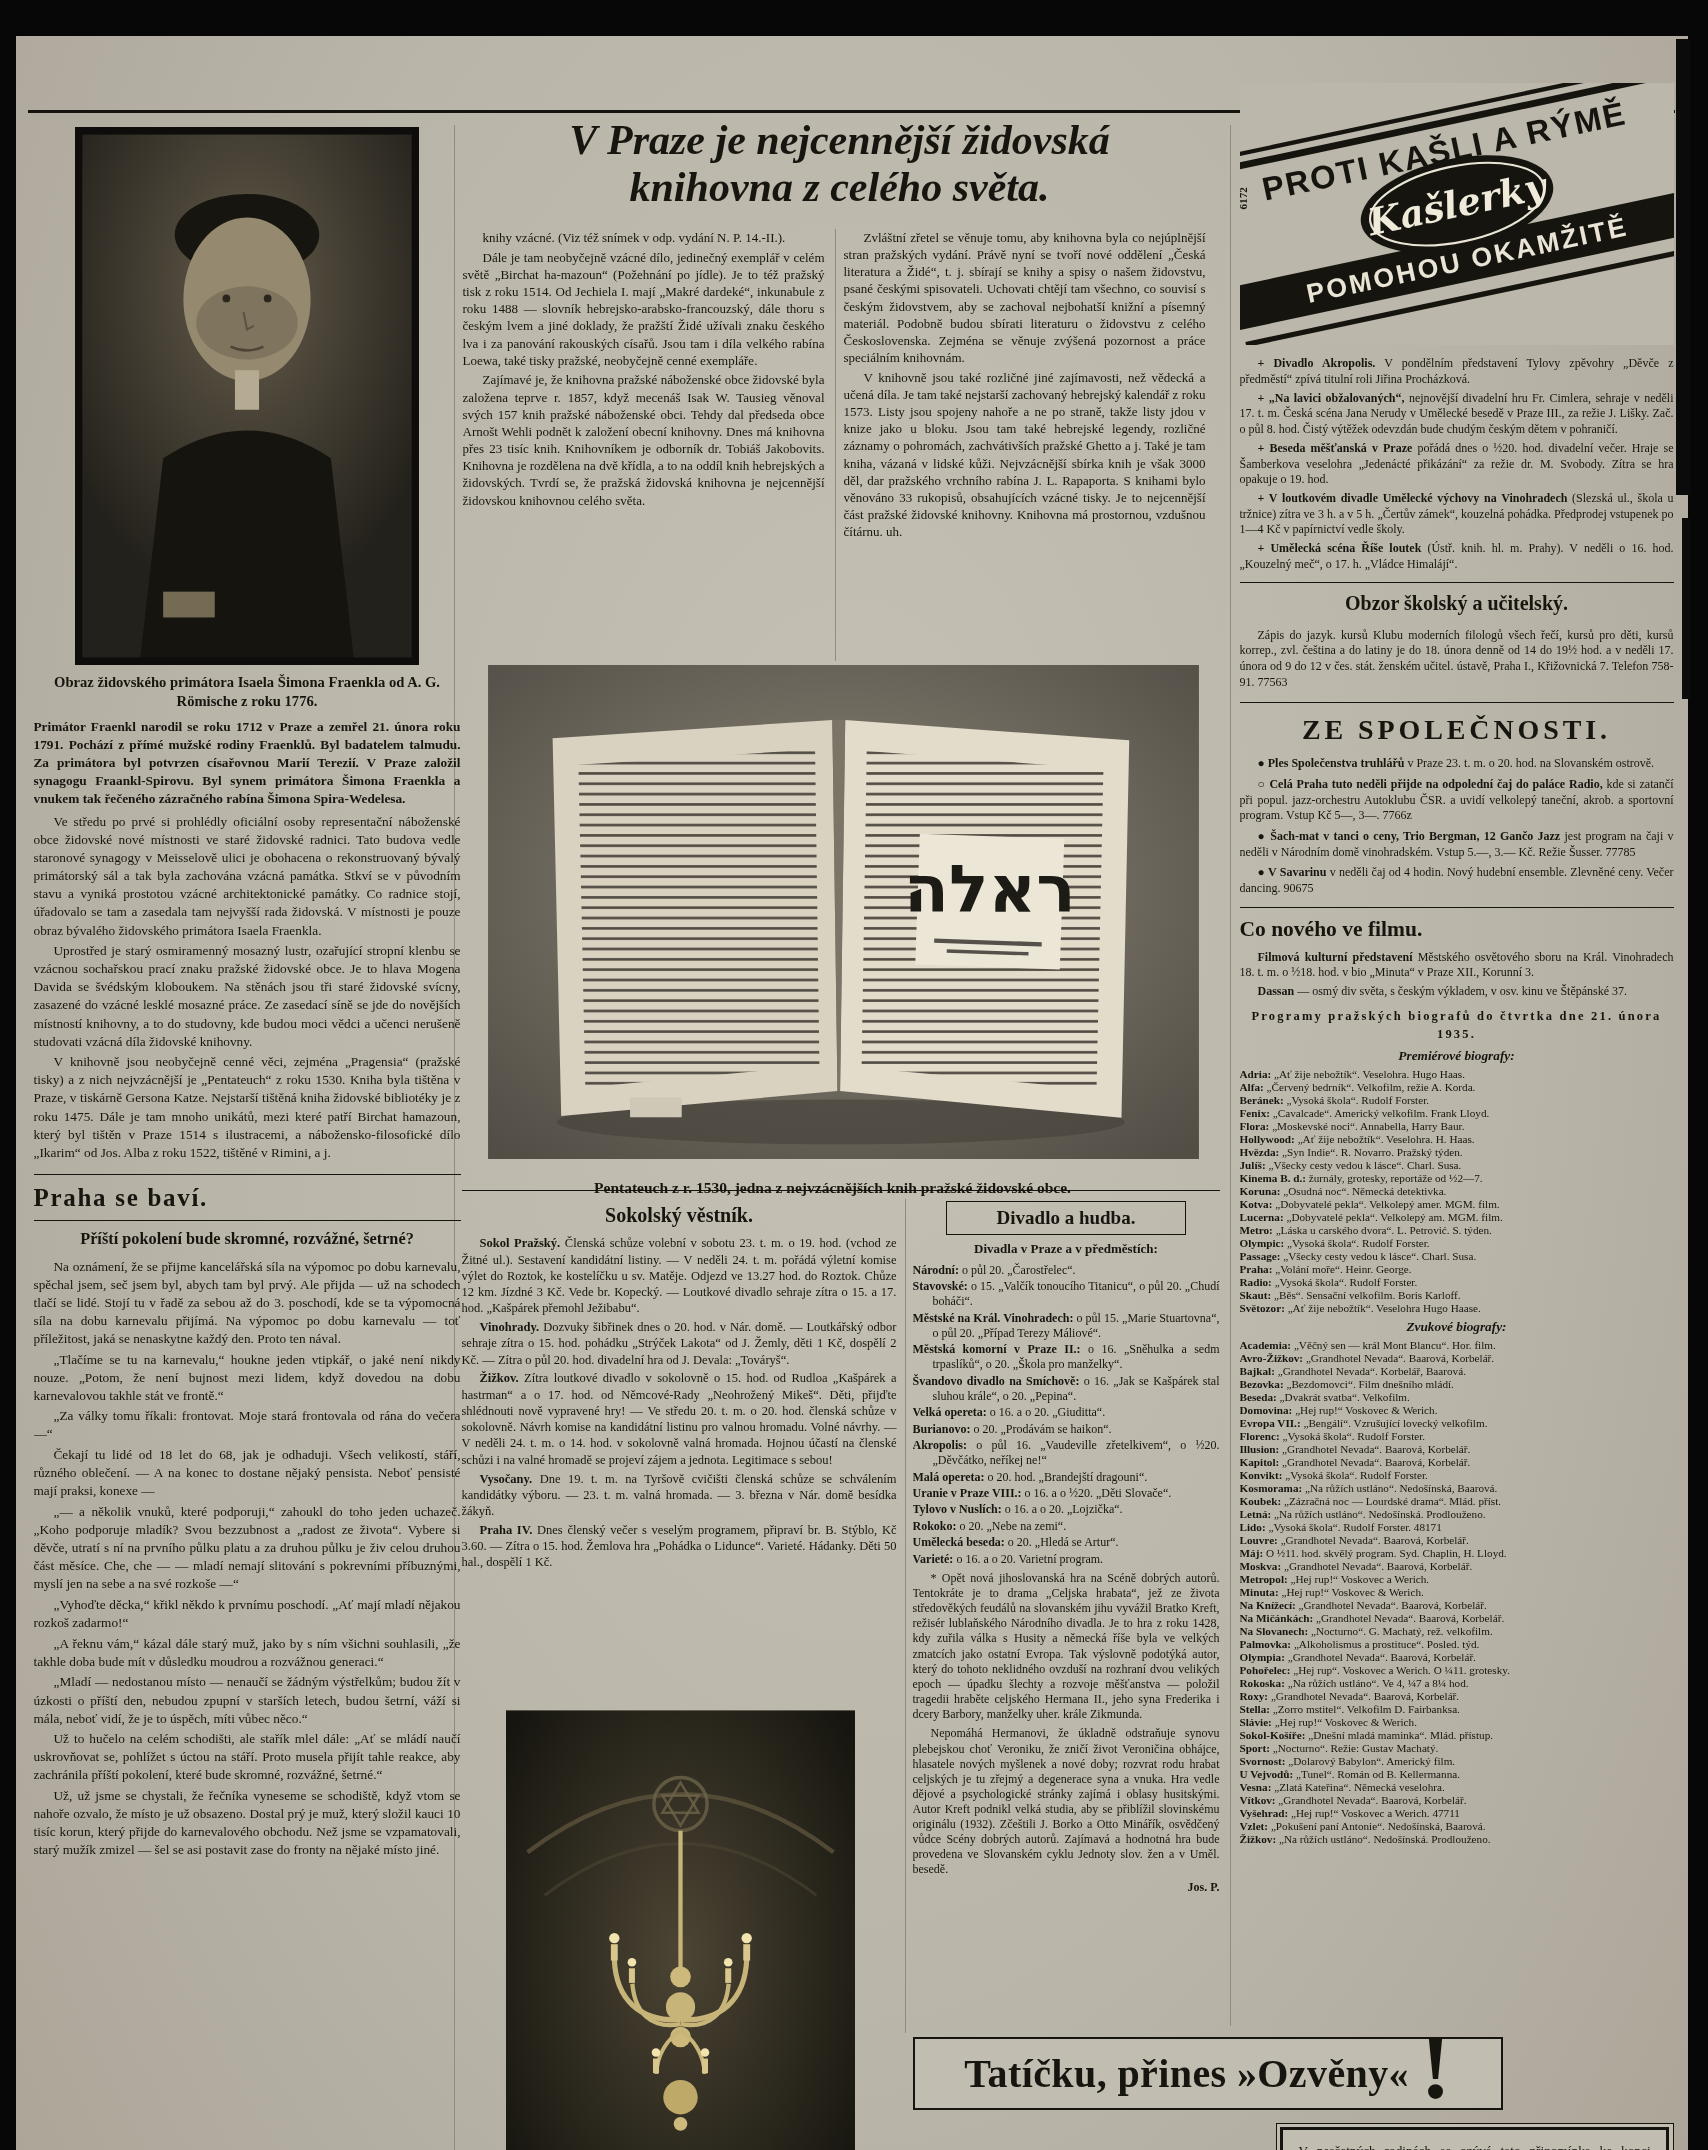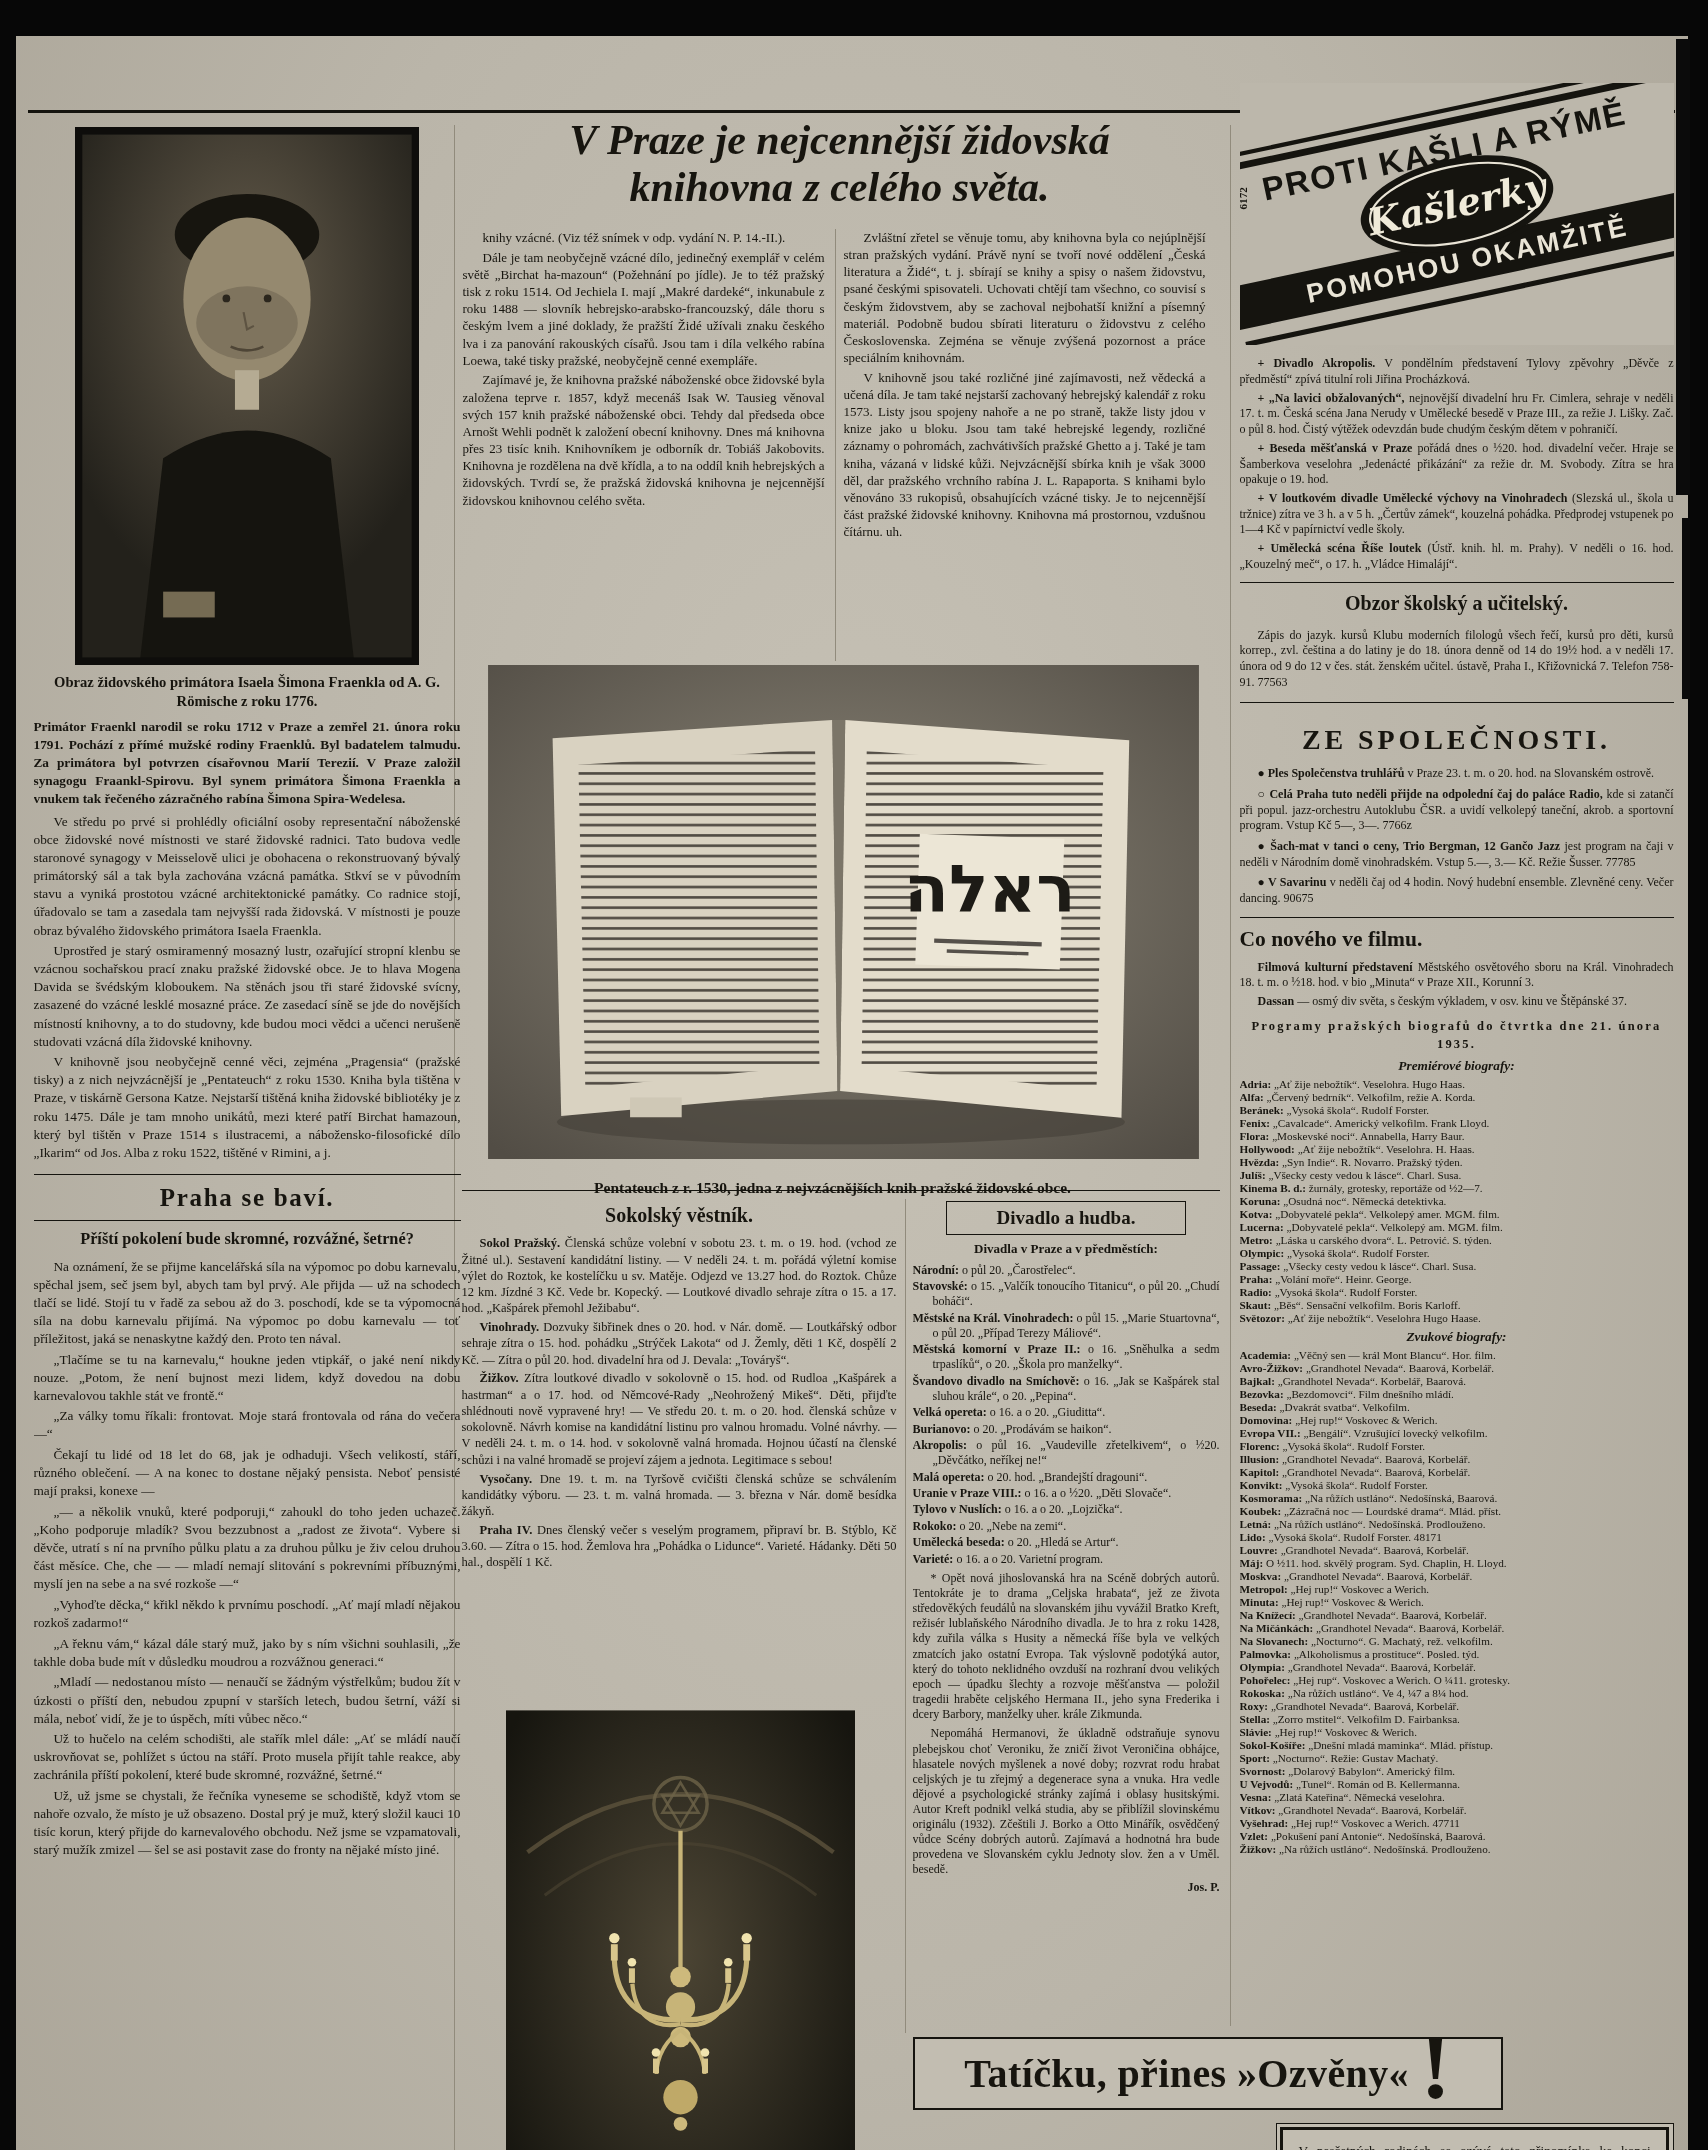--- a/index.html
+++ b/index.html
@@ -18,21 +18,21 @@
   .header-rule{position:absolute;left:12px;top:74px;width:1647px;height:3px;background:#15140f;}
   
   .vr{position:absolute;width:0.9px;background:#918b7c;}
   
   .col-left{position:absolute;left:18px;top:89px;width:427px;height:2258px;overflow:hidden;
     font-size:13.3px;line-height:1.36;text-align:justify;}
   .portrait-fig{width:344px;height:538px;margin:1.7px auto 0;}
   .caption{font-weight:bold;text-align:center;font-size:14.6px;line-height:1.28;margin:8.6px 0 6.9px;}
   .intro-bold{font-weight:bold;margin:0 0 5.2px;text-align:justify;}
   .body-p{text-indent:20px;margin:0 0 2.6px;}
-  .praha-head{border-top:1.7px solid #15140f;border-bottom:1.3px solid #15140f;text-align:center;
+  .praha-head{border-top:1.7px solid #15140f;border-bottom:1.3px solid #15140f;
     font-weight:bold;font-size:25px;letter-spacing:1.7px;padding:6px 0 5.2px;margin:12px 0 7.7px;}
   .praha-sub{font-weight:bold;text-align:center;font-size:16.3px;line-height:1.25;margin:0 0 8.6px;}
   
   .headline{position:absolute;left:443px;top:81px;width:762px;text-align:center;
     font-style:italic;font-weight:bold;font-size:42px;line-height:1.12;}
   .mid-col{position:absolute;top:193px;width:362px;height:432px;overflow:hidden;
     font-size:13px;line-height:1.32;text-align:justify;}
   #colA{left:447px;} #colB{left:828px;}
   .book-fig{position:absolute;left:472px;top:629px;width:711px;height:494px;}
   .book-caption{position:absolute;left:446px;top:1127px;width:742px;text-align:center;font-weight:bold;font-size:15.5px;}
@@ -52,21 +52,21 @@
   .chandelier-fig{position:absolute;left:490px;top:1674px;width:349px;height:575px;}
   
   .col-right{position:absolute;left:1224px;top:47px;width:434px;height:1954px;overflow:hidden;
     font-size:12px;line-height:1.3;text-align:justify;}
   .ad-fig{width:434px;height:262px;position:relative;margin:0 0 11.2px;background:#bcb7ab;}
   .ad-num{position:absolute;left:-7.7px;top:108px;transform:rotate(-90deg);font-size:11.2px;font-weight:bold;}
   .news-item{text-indent:18px;margin:0 0 3.4px;}
   .obzor-title{text-align:center;font-weight:bold;font-size:20px;border-top:1.3px solid #15140f;padding-top:6.9px;margin:9.5px 0 5.2px;}
   .obzor-text{text-indent:18px;}
   .spolecnost-title{text-align:center;font-weight:bold;font-size:28px;letter-spacing:3.9px;
-    border-top:1.3px solid #15140f;padding-top:19px;margin:11.2px 0 7.7px;}
+    border-top:1.3px solid #15140f;padding-top:9px;margin:11.2px 0 7.7px;}
   .spolecnost-item{text-indent:18px;margin:0 0 5.2px;}
   .film-title{text-align:left;font-weight:bold;font-size:21.5px;border-top:1.3px solid #15140f;padding-top:7.7px;margin:10.3px 0 6px;}
   .film-intro-item{text-indent:18px;margin:0 0 3.4px;}
   .film-programs{text-align:center;font-weight:bold;letter-spacing:2.2px;font-size:12.5px;line-height:1.45;margin:6.9px 0 4.3px;}
   .film-subhead{text-align:center;font-weight:bold;font-size:13.3px;margin:3.4px 0 3.4px;font-style:italic;}
   .cine{white-space:nowrap;overflow:hidden;font-size:11.2px;line-height:13px;text-align:left;}
   
   .banner{position:absolute;left:897px;top:2001px;width:590px;height:73px;border:2.2px solid #15140f;
     background:#c2bdb1;display:flex;align-items:center;justify-content:center;gap:11.2px;box-sizing:border-box;}
   .banner-text{font-weight:bold;font-size:40px;white-space:nowrap;letter-spacing:0.4px;}

